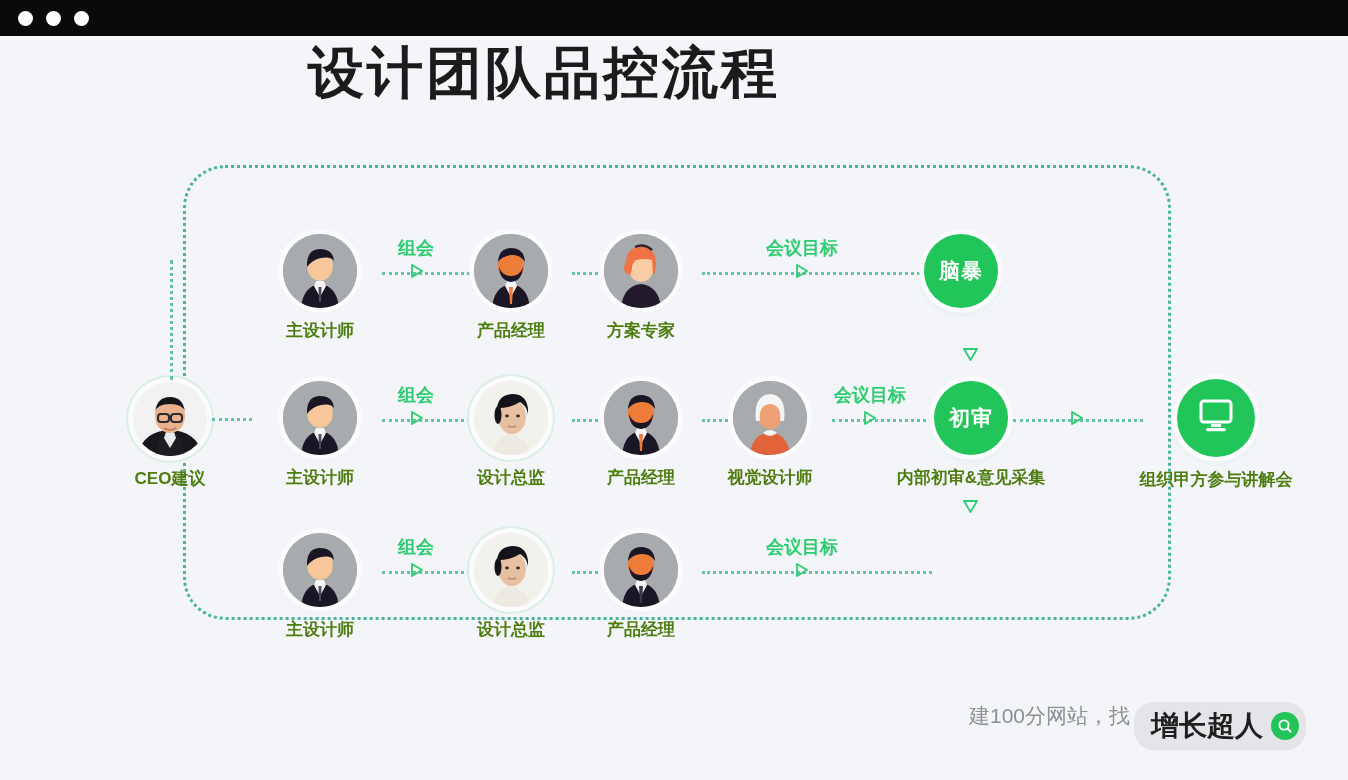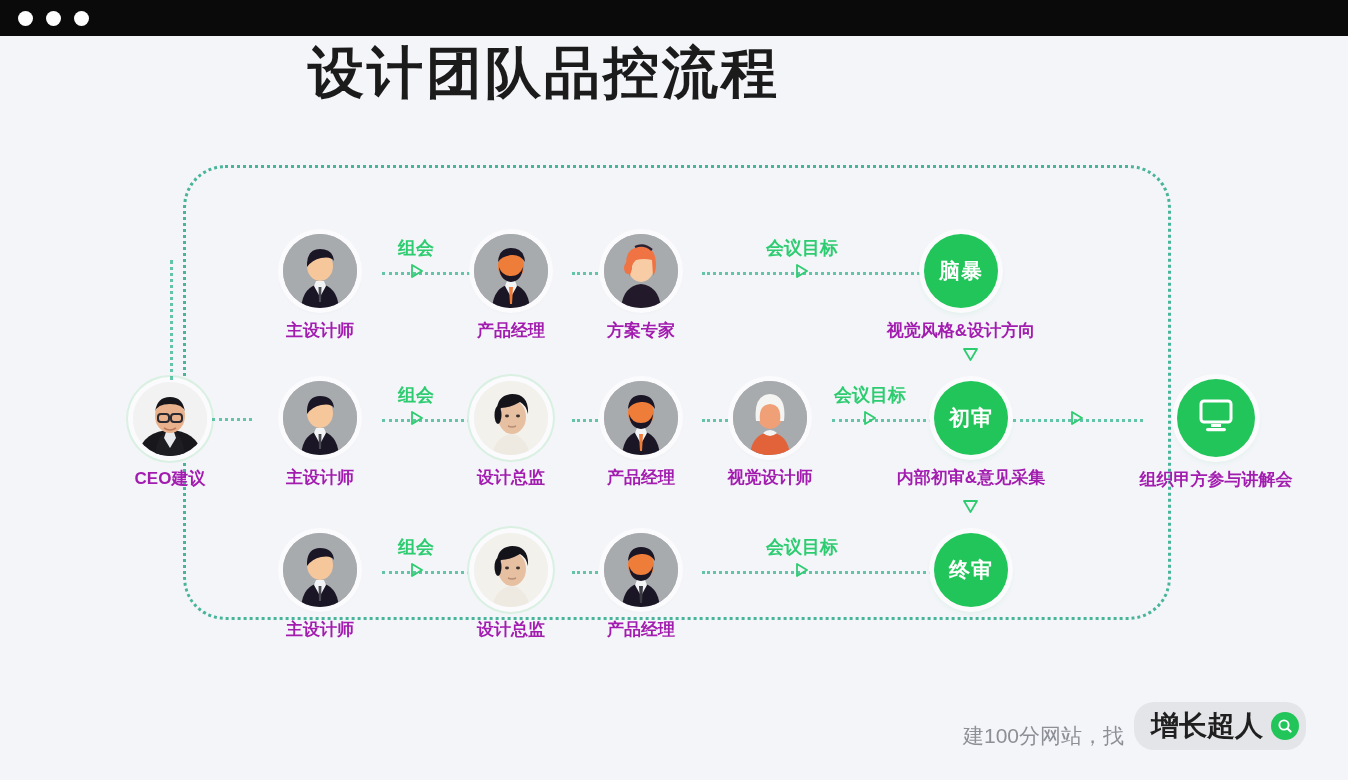--- a/index.html
+++ b/index.html
@@ -41,21 +41,21 @@
     width: 988px; height: 455px;
     border: 3px dotted #23a684;
     border-radius: 42px;
     opacity: .82;
   }
 
   
   .node { position: absolute; width: 160px; text-align: center; }
   .node .cap {
     margin-top: 11px;
-    font-size: 17px; color: #a21caf; font-weight: bold;
+    font-size: 17px; color: #4d7c0f; font-weight: bold;
     white-space: nowrap;
   }
   .node .cap.wide { margin-left: -40px; width: 240px; }
 
   .avatar {
     width: 74px; height: 74px; border-radius: 50%;
     margin: 0 auto;
     background: #a8abae;
     position: relative; overflow: hidden;
     box-shadow: 0 0 0 5px #fbfbfd, 0 2px 6px rgba(30,40,60,.10);
@@ -101,21 +101,21 @@
   }
   .edge-label {
     position: absolute;
     font-size: 18px; font-weight: bold; color: #2ecc71;
     white-space: nowrap; text-align: center;
   }
 
   
   .watermark {
     position: absolute; right: 42px; bottom: 30px;
-    display: flex; align-items: flex-end; gap: 10px; margin-left: 44px;
+    display: flex; align-items: flex-start; gap: 4px; margin-left: 44px;
   }
   .wm-text { font-size: 21px; color: #8c8f96; }
   .wm-pill {
     display: flex; align-items: center; gap: 8px;
     background: #e4e5e9; border-radius: 20px;
     padding: 5px 7px 5px 17px;
   }
   .wm-brand { font-size: 28px; font-weight: bold; color: #1f1f1f; }
   .wm-badge {
     width: 28px; height: 28px; border-radius: 50%;
@@ -214,21 +214,20 @@
 <div class="dline" style="left:702px; top:272px; width:230px;"></div>
 <div class="edge-label" style="left:742px; top:236px; width:120px;">会议目标</div>
 <div class="arrow-r hollow" style="left:795px; top:264px;">
   <svg width="14" height="14" viewBox="0 0 14 14">
       <path d="M2 1 L12 7 L2 13 Z" fill="none" stroke="#2ecc71" stroke-width="1.8" stroke-linejoin="round"></path>
     </svg>
 </div>
 
 <div class="node" style="left:881px; top:234px;">
   <div class="gcircle">脑暴</div>
-  <div class="cap wide">视觉风格&amp;设计方向</div>
 </div>
 
 <div class="arrow-d" style="left:963px; top:348px;">
   <svg width="15" height="14" viewBox="0 0 15 14">
       <path d="M1 1 L14 1 L7.5 12 Z" fill="none" stroke="#2ecc71" stroke-width="1.8" stroke-linejoin="round"></path>
     </svg>
 </div>
 
 <div class="dline" style="left:212px; top:418px; width:40px;"></div>
 
@@ -398,21 +397,20 @@
 
 <div class="dline" style="left:702px; top:571px; width:230px;"></div>
 <div class="edge-label" style="left:742px; top:535px; width:120px;">会议目标</div>
 <div class="arrow-r hollow" style="left:795px; top:563px;">
   <svg width="14" height="14" viewBox="0 0 14 14">
       <path d="M2 1 L12 7 L2 13 Z" fill="none" stroke="#2ecc71" stroke-width="1.8" stroke-linejoin="round"></path>
     </svg>
 </div>
 
 <div class="node" style="left:891px; top:533px;">
-  <div class="gcircle">终审</div>
 </div>
 
 <div class="watermark">
   <div class="wm-text">建100分网站，找</div>
   <div class="wm-pill">
     <div class="wm-brand">增长超人</div>
     <div class="wm-badge">
       <svg width="16" height="16" viewBox="0 0 16 16" aria-hidden="true">
         <circle cx="7" cy="7" r="4.6" fill="none" stroke="#ffffff" stroke-width="1.9"></circle>
         <line x1="10.4" y1="10.4" x2="13.6" y2="13.6" stroke="#ffffff" stroke-width="2.1" stroke-linecap="round"></line>

